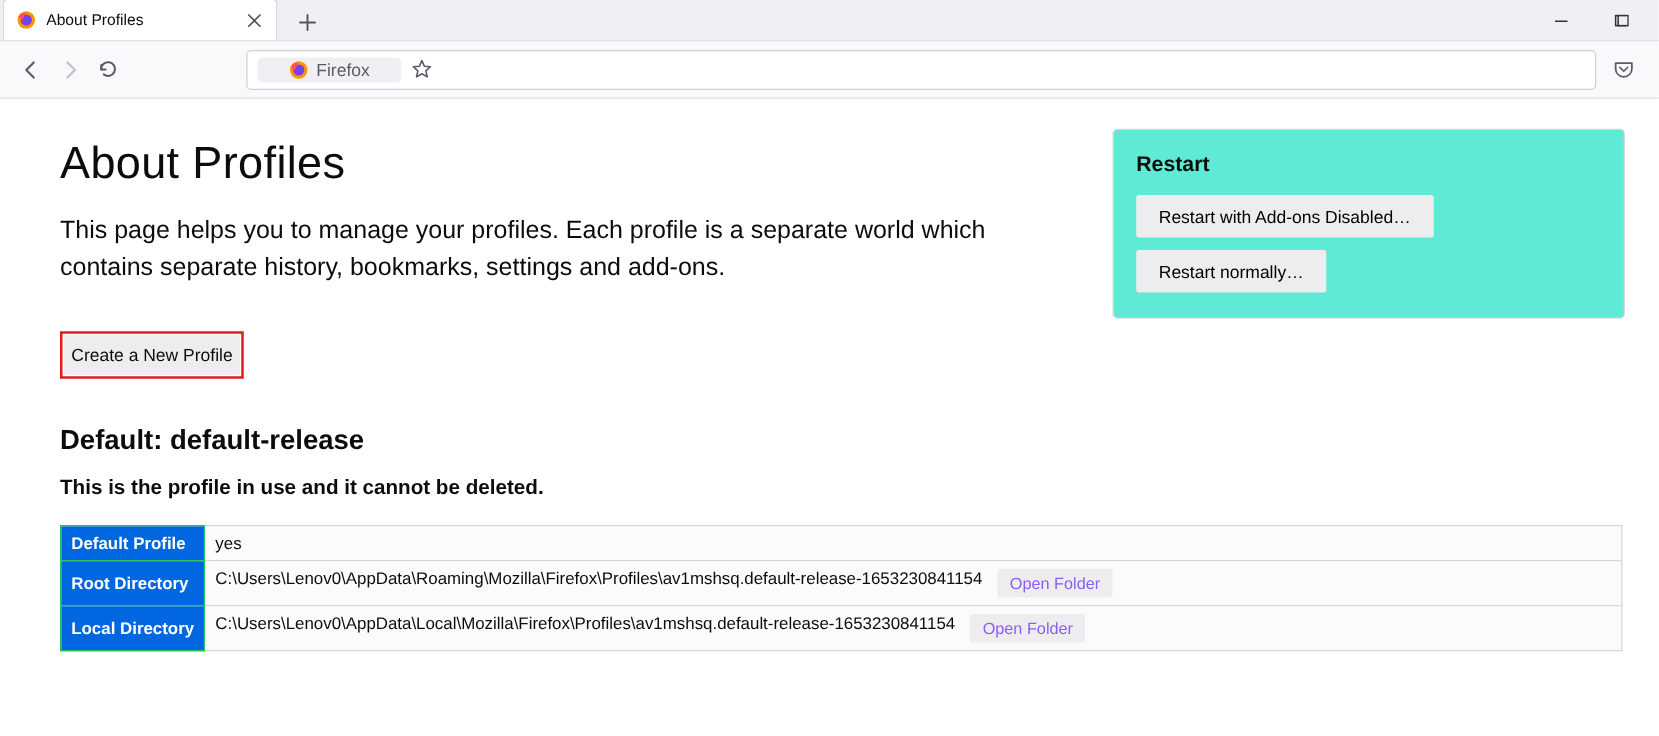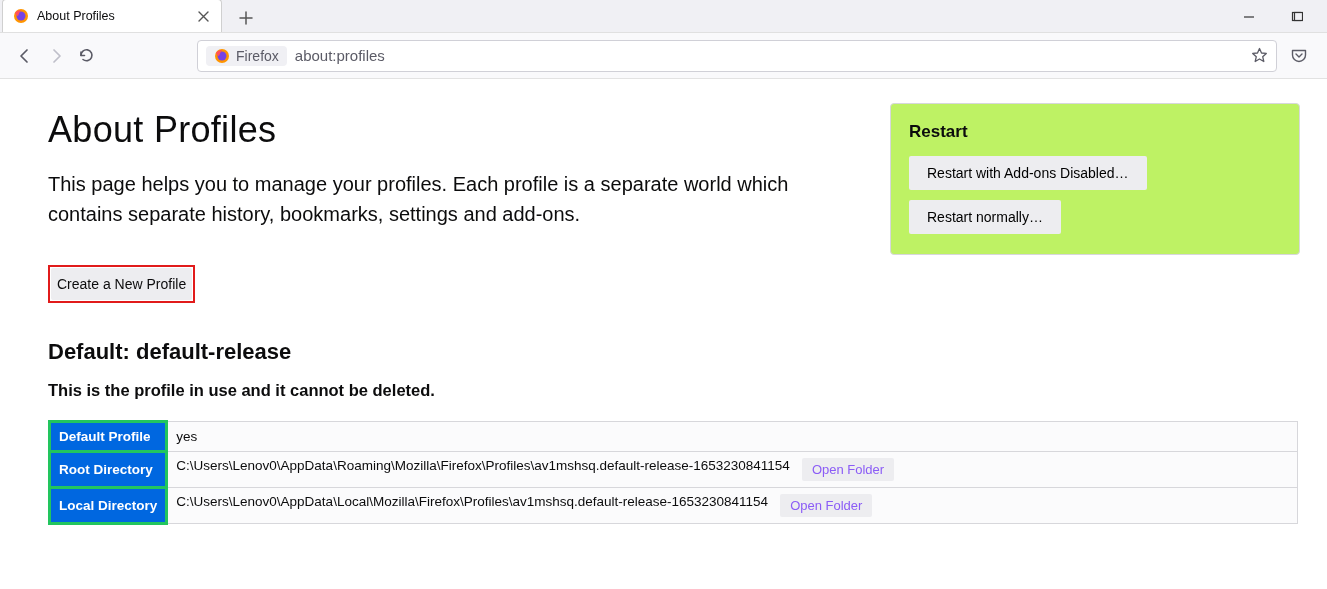--- a/index.html
+++ b/index.html
@@ -80,21 +80,21 @@
     display:flex;
     align-items:center;
     padding: 0 8px;
     gap: 8px;
     font-size:15px;
   }
   .urlbar .identity {
     display:flex; align-items:center; gap:6px;
     background:#f0f0f4;
     border-radius:4px;
-    padding: 2px 8px;
+    padding: 2px 25px;
     font-size:14px;
     color:#5b5b66;
   }
   .urlbar .identity .favicon { width:16px; height:16px; }
   .urlbar .url-text { color:#5b5b66; flex:1; }
   .urlbar .star { color:#5b5b66; }
   .right-icons { margin-left:auto; display:flex; gap:8px; align-items:center; }
 
   
   .content {
@@ -154,21 +154,21 @@
     border-collapse: collapse;
     width: 1250px;
     font-size: 13.5px;
   }
   table.profile-table th {
     background: #0067e0;
     color: #fff;
     text-align: left;
     font-weight: 600;
     padding: 6px 8px;
-    border: 3px solid #22c55e;
+    border: 1px solid #22c55e;
     white-space: nowrap;
     width: 1px;
   }
   table.profile-table td {
     border: 1px solid #d7d7db;
     padding: 6px 8px;
     background: #fbfbfc;
   }
   .cell-flex { display:flex; align-items:flex-start; gap:12px; }
 
@@ -176,21 +176,21 @@
 
   
   .restart-box {
     position: absolute;
     top: 24px;
     left: 890px;
     width: 410px;
     border: 1px solid #d7d7db;
     border-radius: 4px;
     padding: 18px 18px 20px 18px;
-    background: #bef264;
+    background: #5eead4;
   }
   .restart-box h3 {
     margin: 0 0 14px 0;
     font-size: 17px;
     font-weight: 700;
   }
   .restart-box button {
     display:block;
     background:#ededf0;
     border:none;
@@ -267,21 +267,20 @@
     <span class="identity">
       <span class="favicon">
         <svg viewBox="0 0 16 16">
             <circle cx="8" cy="8" r="7" fill="#ff9500"></circle>
             <circle cx="8" cy="8" r="4.5" fill="#7542e5"></circle>
             <path d="M2 5 Q4 2 8 2 Q6 5 5 8 Q3 8 2 5" fill="#ff4f5e"></path>
           </svg>
       </span>
       <span>Firefox</span>
     </span>
-    <span class="url-text">about:profiles</span>
     <span class="star">
       <svg width="17" height="17" viewBox="0 0 17 17">
           <path d="M8.5 1.5 L10.5 6 L15.3 6.4 L11.7 9.7 L12.8 14.5 L8.5 12 L4.2 14.5 L5.3 9.7 L1.7 6.4 L6.5 6 Z" fill="none" stroke="#5b5b66" stroke-width="1.3" stroke-linejoin="round"></path>
         </svg>
     </span>
   </div>
   <div class="right-icons">
     <div class="nav-btn">
       <svg width="18" height="18" viewBox="0 0 18 18">
           <path d="M2.5 3.5 H15.5 V8 A6.5 6.5 0 0 1 2.5 8 Z" fill="none" stroke="#5b5b66" stroke-width="1.4" stroke-linejoin="round"></path>

